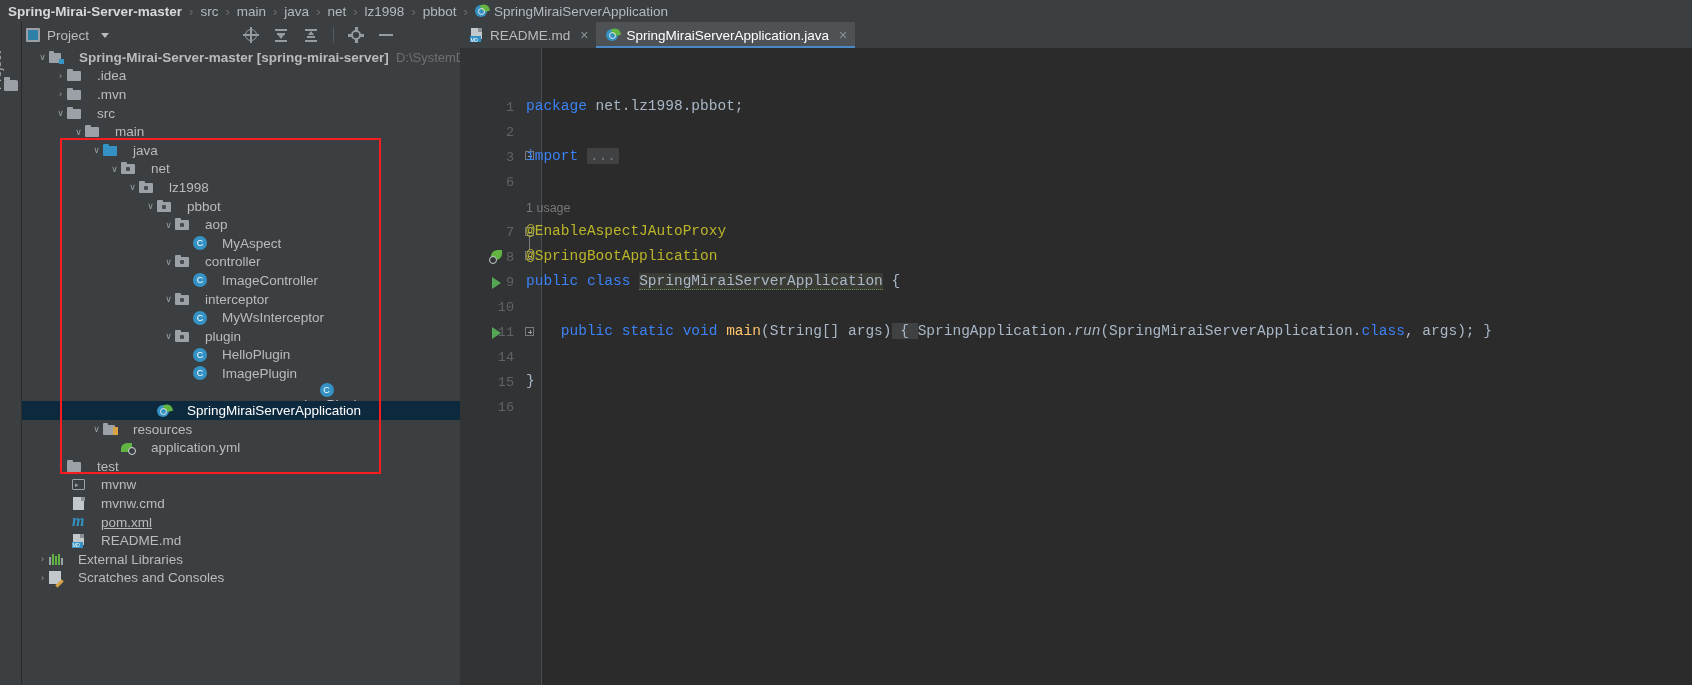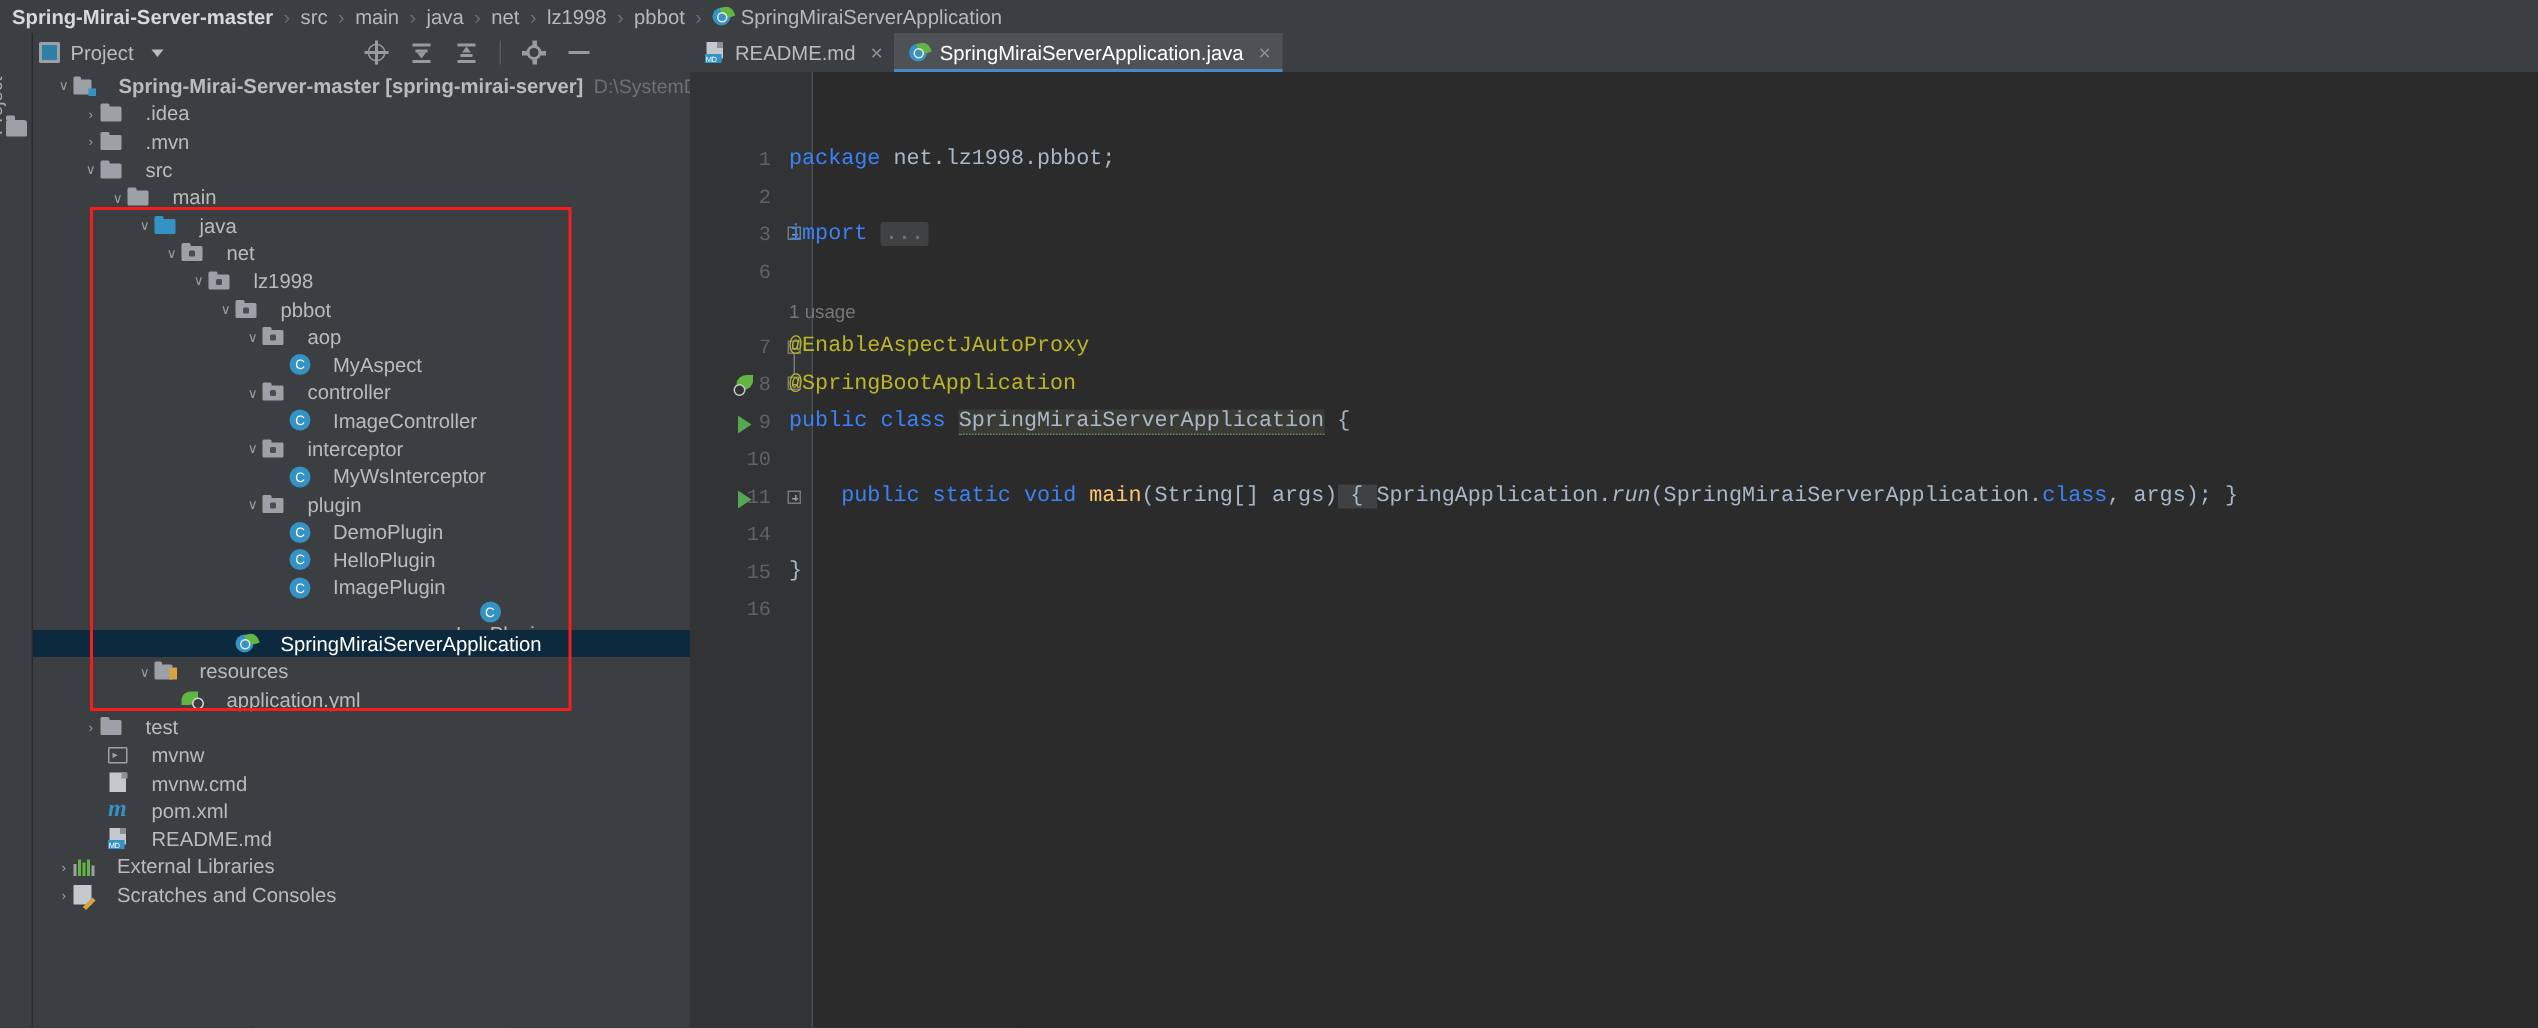--- a/index.html
+++ b/index.html
@@ -541,24 +541,20 @@
     <div class="trow" style="padding-left:140px;">
       <span class="chev">∨</span>
       <span class="f-ico f-pkg">
           <span class="body"></span>
           <span class="tab2"></span>
           <span class="dot"></span>
         </span>
       <span class="tlabel">plugin</span>
     </div>
 
-    <div class="trow" style="padding-left:171px;">
-      <span class="c-ico"></span>
-      <span class="tlabel">DemoPlugin</span>
-    </div>
 
     <div class="trow" style="padding-left:171px;">
       <span class="c-ico"></span>
       <span class="tlabel">HelloPlugin</span>
     </div>
 
     <div class="trow" style="padding-left:171px;">
       <span class="c-ico"></span>
       <span class="tlabel">ImagePlugin</span>
     </div>
@@ -614,21 +610,21 @@
     </div>
 
     <div class="trow" style="padding-left:50px;">
       <span class="file-ico">
           <span class="pg"></span>
           <span class="fd"></span>
         </span>
       <span class="tlabel">mvnw.cmd</span>
     </div>
 
-    <div class="trow" style="padding-left:50px;">
+    <div class="trow" style="padding-left:50px;text-decoration:underline;">
       <span class="m-ico"></span>
       <span class="tlabel">pom.xml</span>
     </div>
 
     <div class="trow" style="padding-left:50px;">
       <span class="ico-md" style="flex:0 0 14px;">
         <span class="page"></span>
           <span class="fold"></span>
           <span class="tagbox"></span>
           <span class="tagtxt">MD</span>

